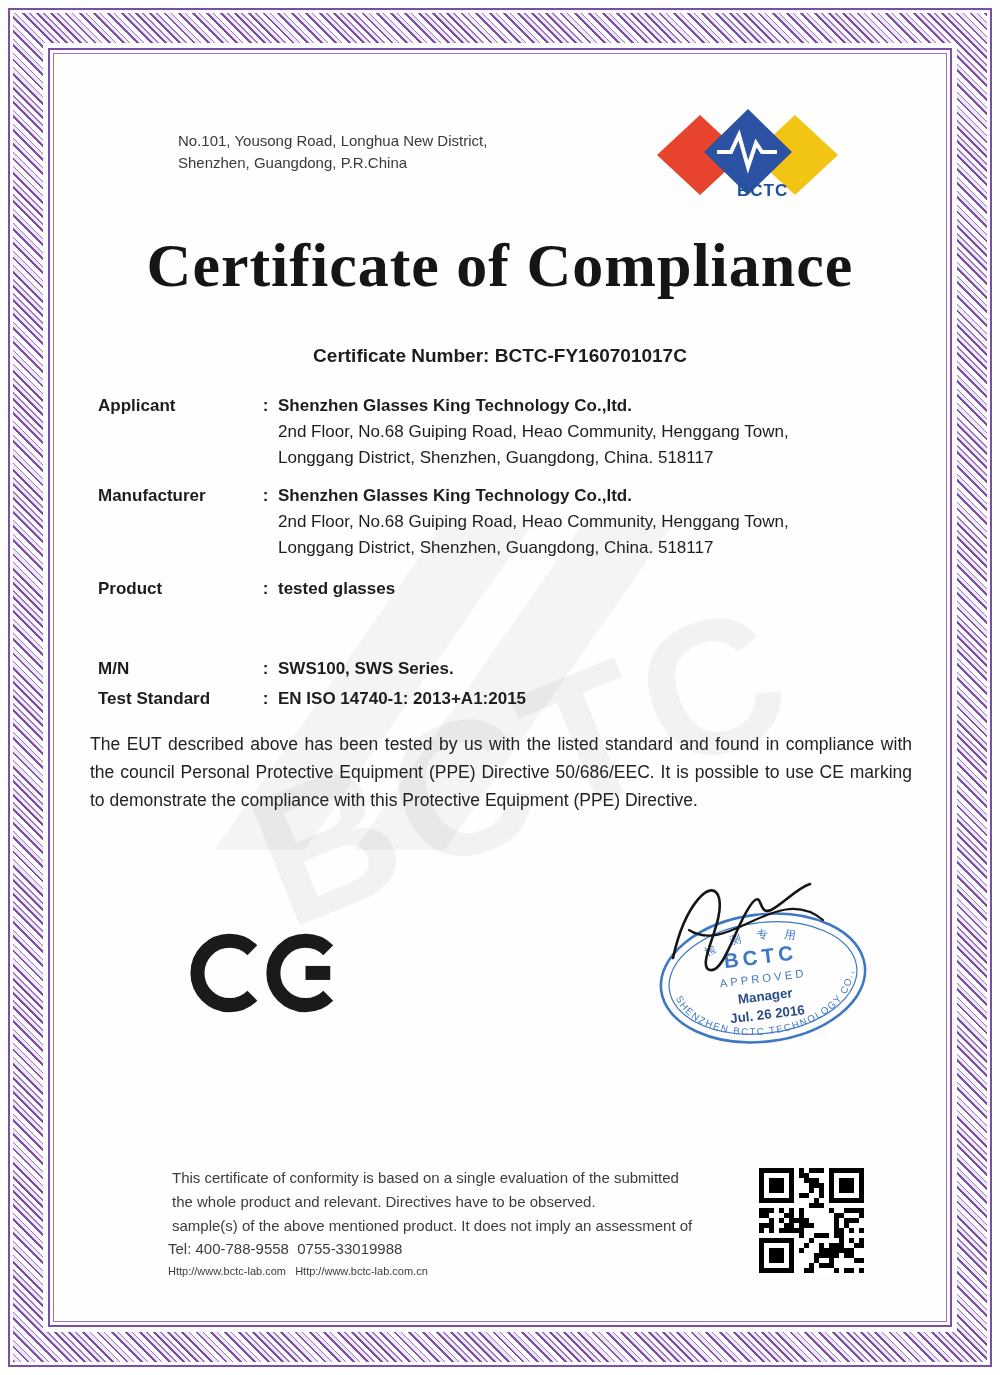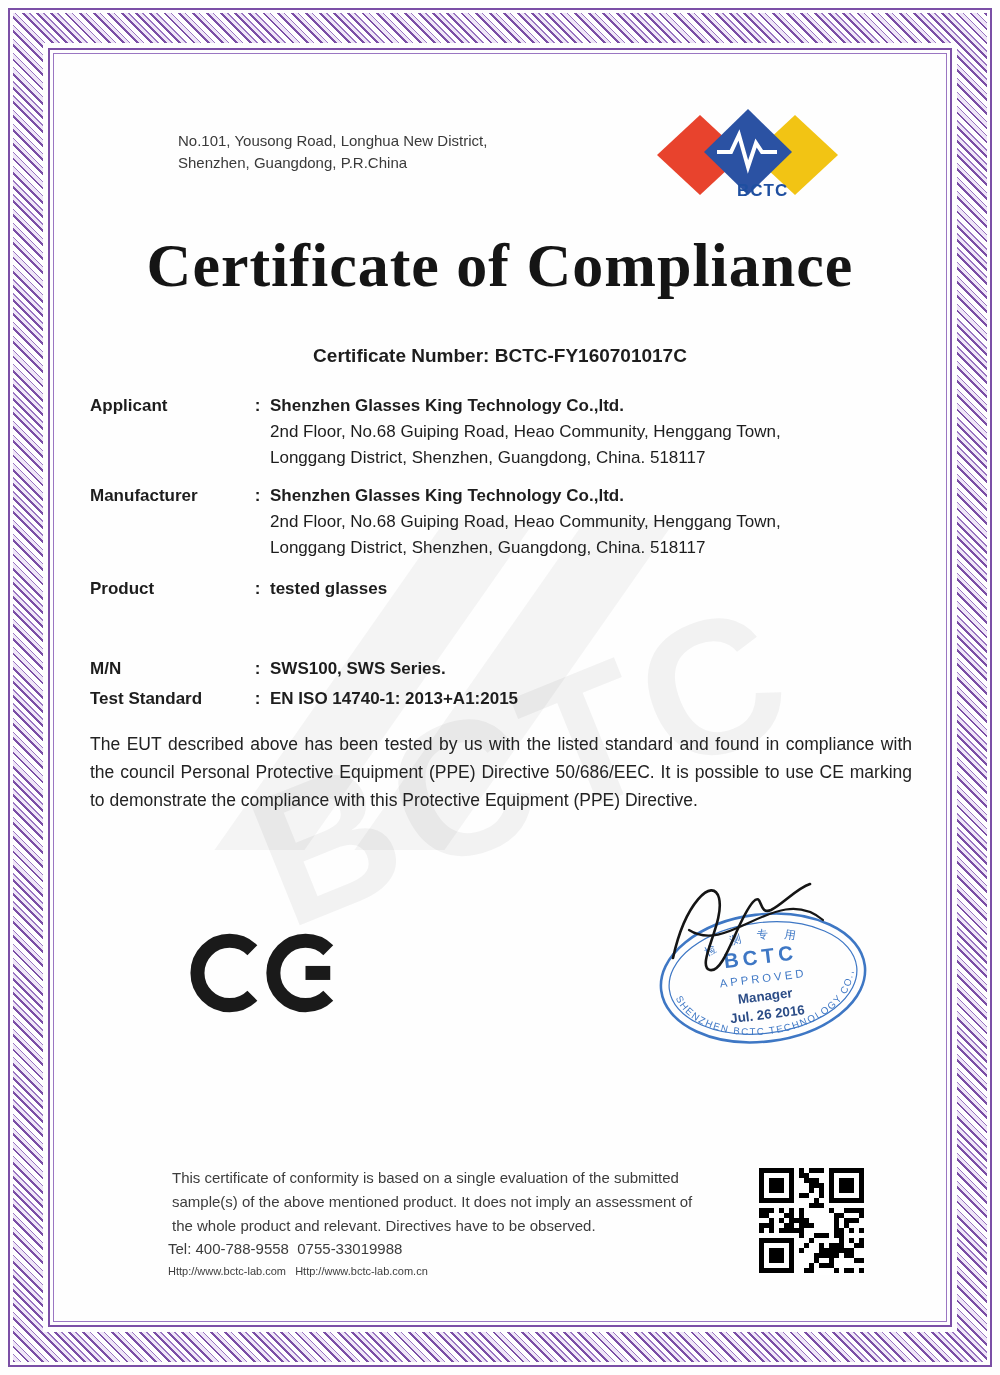--- a/index.html
+++ b/index.html
@@ -48,21 +48,21 @@
     font-family:"Liberation Serif", serif;font-weight:bold;font-size:62px;
     color:#151515;letter-spacing:1px;z-index:2;
   }
   .cert-no{
     position:absolute;left:0;top:345px;width:1000px;text-align:center;
     font-size:19px;font-weight:bold;color:#1d1d1d;z-index:2;
   }
 
   
   .frow{
-    position:absolute;left:90px;width:830px;
+    position:absolute;left:98px;width:830px;
     display:grid;grid-template-columns:155px 25px 1fr;
     font-size:17px;line-height:26px;z-index:2;
   }
   .frow .lbl{font-weight:bold;}
   .frow .col{text-align:center;font-weight:bold;}
   .frow .v1{font-weight:bold;}
   .frow.applicant{top:393px;}
   .frow.manufacturer{top:483px;}
   .frow.product{top:576px;}
   .frow.mn{top:620px;margin-top:36px;}
@@ -198,22 +198,22 @@
 
   <div class="sig">
     <svg width="200" height="140" viewBox="0 0 200 140">
       <path d="M 18 100 C 30 45 58 18 64 40 C 70 64 40 108 55 112 C 70 115 82 62 98 44 C 108 33 103 58 116 52 C 128 46 142 30 155 26" fill="none" stroke="#151515" stroke-width="2.6" stroke-linecap="round"></path>
       <path d="M 34 72 C 74 98 122 24 168 62" fill="none" stroke="#151515" stroke-width="2.2" stroke-linecap="round"></path>
     </svg>
   </div>
 
   <div class="disc">
     <div>This certificate of conformity is based on a single evaluation of the submitted</div>
+    <div>the whole product and relevant. Directives have to be observed.</div>
     <div>sample(s) of the above mentioned product. It does not imply an assessment of</div>
-    <div>the whole product and relevant. Directives have to be observed.</div>
   </div>
   <div class="tel">Tel: 400-788-9558&nbsp;&nbsp;0755-33019988</div>
   <div class="urls">Http://www.bctc-lab.com&nbsp;&nbsp;&nbsp;Http://www.bctc-lab.com.cn</div>
 
   <div class="qr" id="qr">
       <i style="left:2px;top:2px"></i>
       <i style="left:7px;top:2px"></i>
       <i style="left:12px;top:2px"></i>
       <i style="left:17px;top:2px"></i>
       <i style="left:22px;top:2px"></i>

